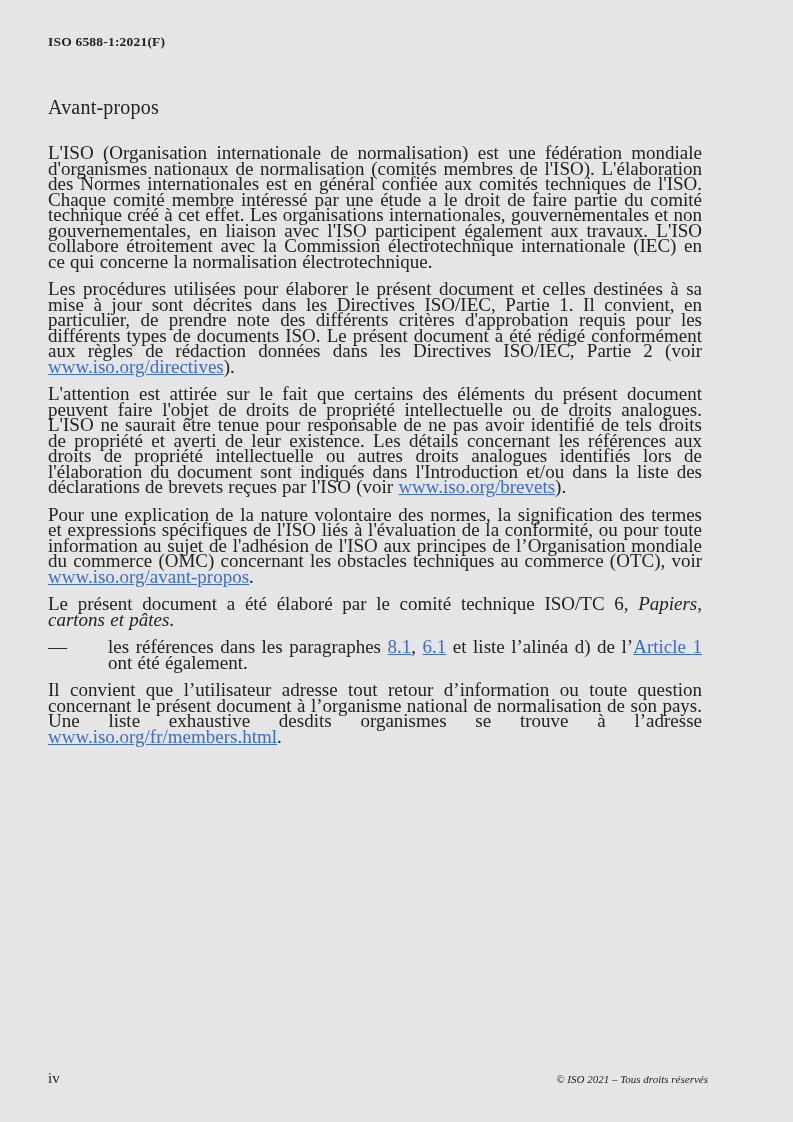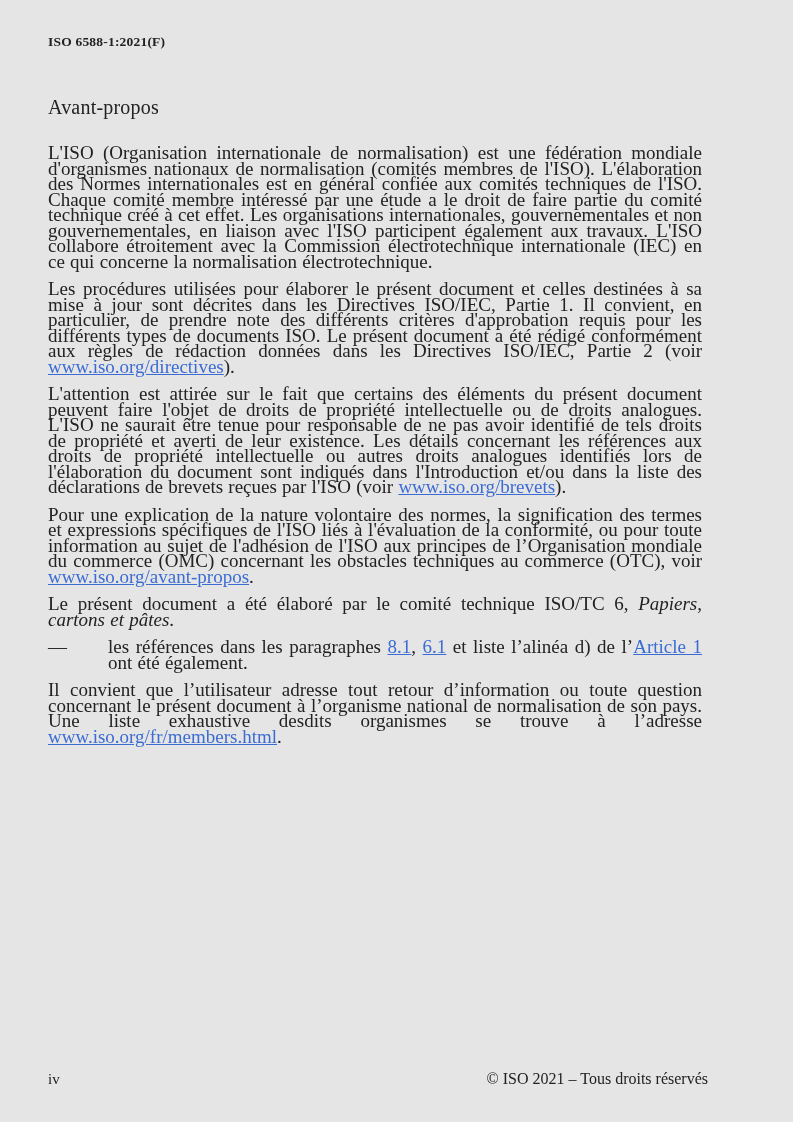--- a/index.html
+++ b/index.html
@@ -61,21 +61,22 @@
     right: 85px;
     top: 1070px;
     display: flex;
     justify-content: space-between;
     align-items: baseline;
   }
   .page-number {
     font-size: 15px;
   }
   .copyright {
-    font-size: 16px;
+    font-size: 11px;
+    font-style: italic;
   }
 </style>
 </head>
 <body>
 
 <div class="page">
 
   <div class="doc-ref">ISO 6588-1:2021(F)</div>
 
   <h1 class="title">Avant-propos</h1>

